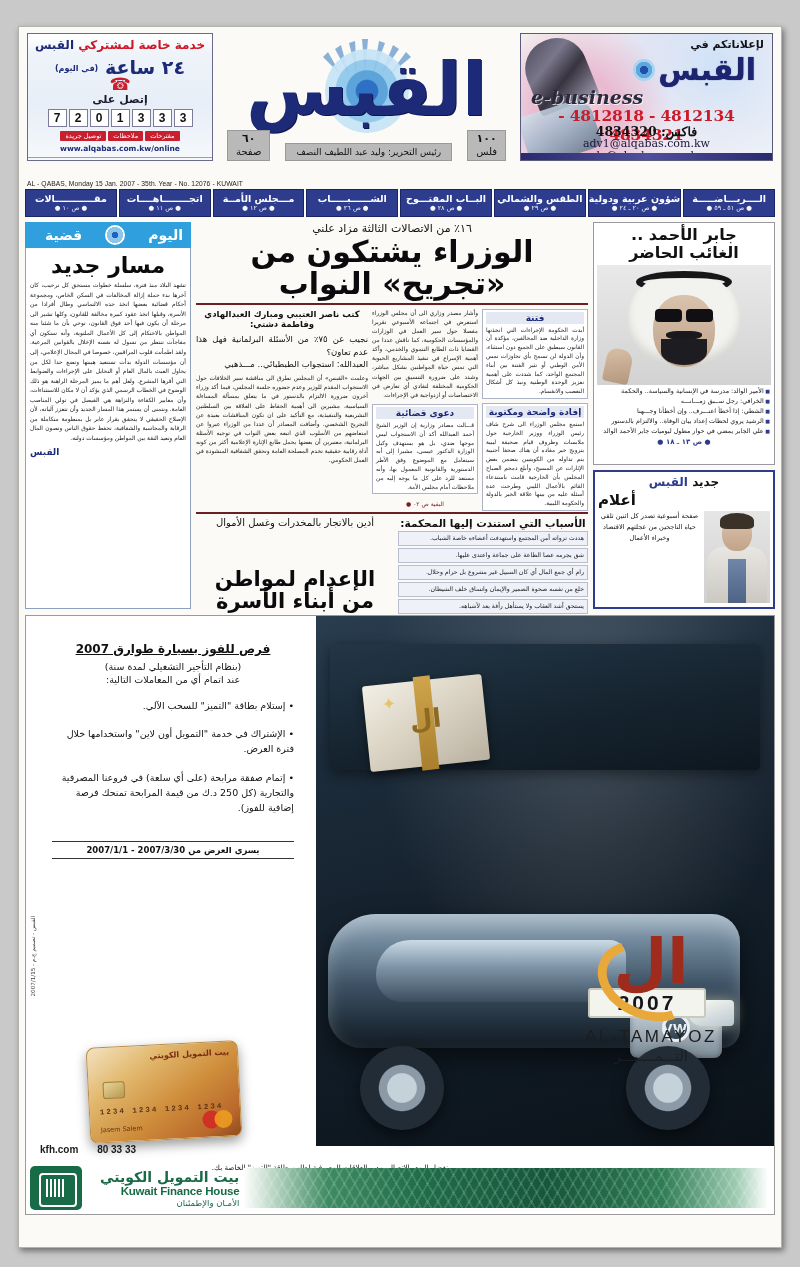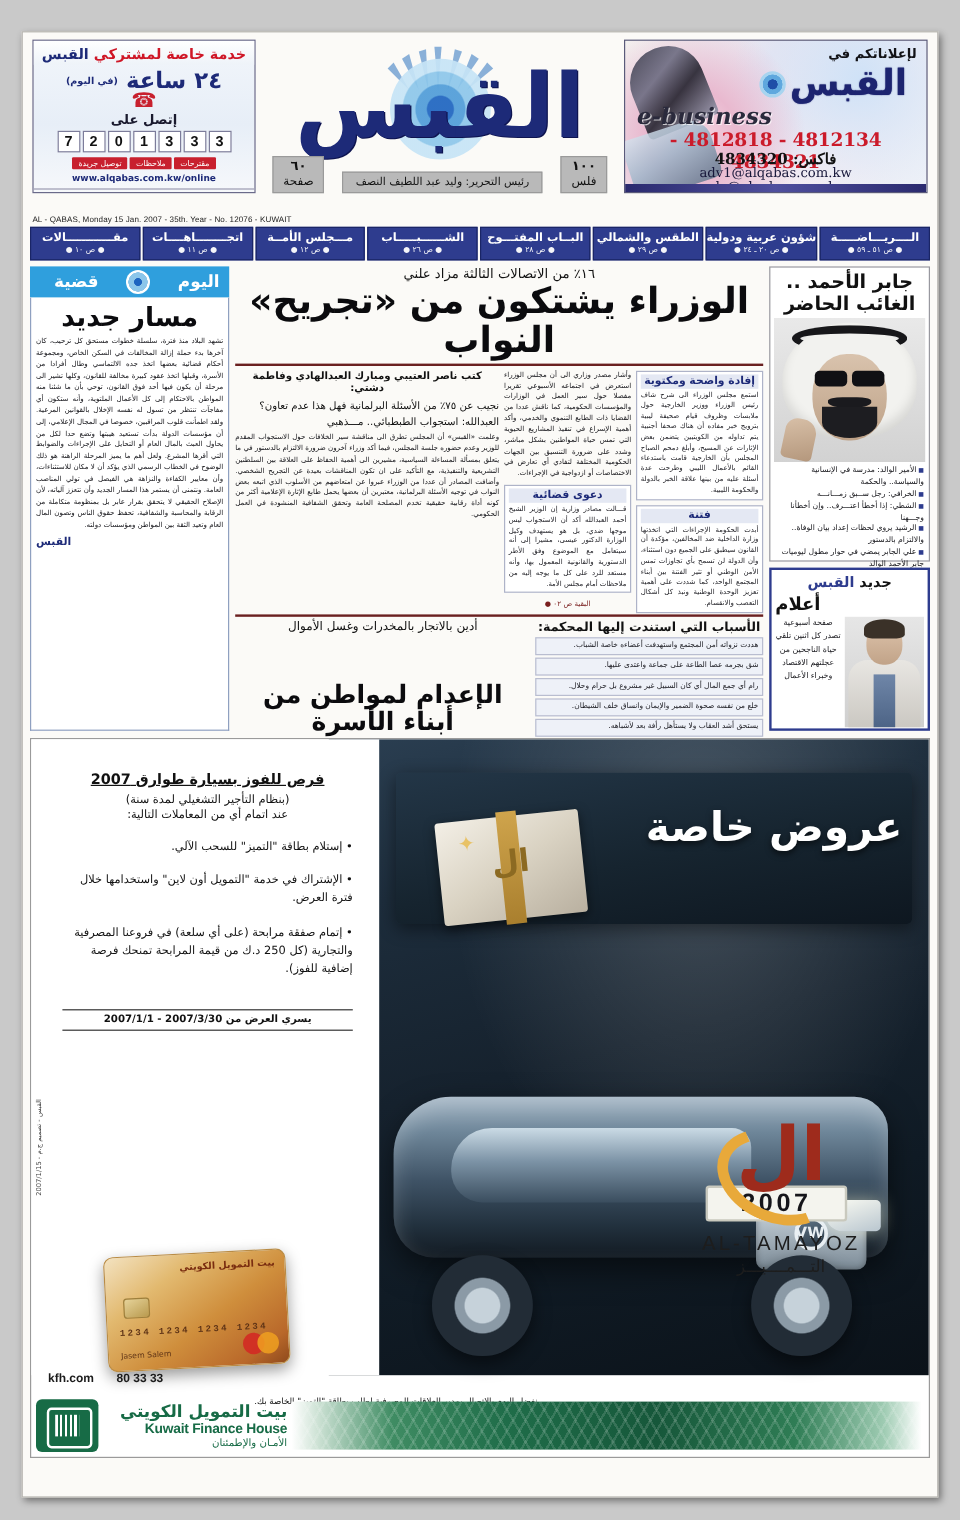--- a/index.html
+++ b/index.html
@@ -163,21 +163,21 @@
     display: flex; flex-direction: column; align-items: center; justify-content: center;
     line-height: 1.05; cursor: pointer;
   }
   .nav-item .nm { font-size: 9.5px; font-weight: bold; letter-spacing: -.2px; white-space: nowrap; }
   .nav-item .pg { font-size: 6.5px; opacity: .95; margin-top: 1px; }
 
   
   .news { display: flex; gap: 5px; padding: 5px 6px 0 6px; height: 392px; }
 
   
-  .col-left { width: 134px; display: flex; flex-direction: column; gap: 5px; }
+  .col-left { width: 182px; display: flex; flex-direction: column; gap: 5px; }
   .obit-box { border: 1px solid #98989f; padding: 3px; background: #fff; height: 246px; position: relative; }
   .obit-title {
     text-align: center; font-size: 16px; font-weight: bold; color: #111; line-height: 1.12;
     letter-spacing: -.4px;
   }
   .obit-photo {
     margin: 3px 0 2px 0; height: 120px; position: relative; overflow: hidden;
     background: linear-gradient(180deg,#e9e9e9,#d2d2d2);
   }
   .headdress {
@@ -646,26 +646,26 @@
       </div>
     </div>
 
     <div class="col-center">
       <div class="kicker">١٦٪ من الاتصالات الثالثة مزاد علني</div>
       <div class="main-head">الوزراء يشتكون من «تجريح» النواب</div>
 
       <div class="story1">
         <div class="sb-col">
           <div class="subbox">
+            <h4>فتنة</h4>
+            <p>أبدت الحكومة الإجراءات التي اتخذتها وزارة الداخلية ضد المخالفين، مؤكدة أن القانون سيطبق على الجميع دون استثناء، وأن الدولة لن تسمح بأي تجاوزات تمس الأمن الوطني أو تثير الفتنة بين أبناء المجتمع الواحد، كما شددت على أهمية تعزيز الوحدة الوطنية ونبذ كل أشكال التعصب والانقسام.</p>
+          </div>
+          <div class="subbox">
             <h4>إفادة واضحة ومكتوبة</h4>
             <p>استمع مجلس الوزراء الى شرح شاف رئيس الوزراء ووزير الخارجية حول ملابسات وظروف قيام صحيفة ليبية بترويج خبر مفاده أن هناك صحفا أجنبية يتم تداوله من الكويتيين يتضمن بعض الإثارات عن المسيح، وأبلغ دمحم الصباح المجلس بأن الخارجية قامت باستدعاء القائم بالأعمال الليبي وطرحت عدة أسئلة عليه من بينها علاقة الخبر بالدولة والحكومة الليبية.</p>
-          </div>
-          <div class="subbox">
-            <h4>فتنة</h4>
-            <p>أبدت الحكومة الإجراءات التي اتخذتها وزارة الداخلية ضد المخالفين، مؤكدة أن القانون سيطبق على الجميع دون استثناء، وأن الدولة لن تسمح بأي تجاوزات تمس الأمن الوطني أو تثير الفتنة بين أبناء المجتمع الواحد، كما شددت على أهمية تعزيز الوحدة الوطنية ونبذ كل أشكال التعصب والانقسام.</p>
           </div>
         </div>
 
         <div class="sb-col">
           <div style="font-size:5.9px;line-height:1.55;text-align:justify;color:#15151a">وأشار مصدر وزاري الى أن مجلس الوزراء استعرض في اجتماعه الأسبوعي تقريرا مفصلا حول سير العمل في الوزارات والمؤسسات الحكومية، كما ناقش عددا من القضايا ذات الطابع التنموي والخدمي، وأكد أهمية الإسراع في تنفيذ المشاريع الحيوية التي تمس حياة المواطنين بشكل مباشر، وشدد على ضرورة التنسيق بين الجهات الحكومية المختلفة لتفادي أي تعارض في الاختصاصات أو ازدواجية في الإجراءات.</div>
           <div class="subbox">
             <h4>دعوى قضائية</h4>
             <p>قـــالت مصادر وزارية إن الوزير الشيخ أحمد العبدالله أكد أن الاستجواب ليس موجها ضدي، بل هو يستهدف وكيل الوزارة الدكتور عيسى، مشيرا إلى أنه سيتعامل مع الموضوع وفق الأطر الدستورية والقانونية المعمول بها، وأنه مستعد للرد على كل ما يوجه إليه من ملاحظات أمام مجلس الأمة.</p>
           </div>
           <div class="cont">البقية ص ٠٢ ●</div>
@@ -718,21 +718,20 @@
 
   <div class="bigad">
 
     <div class="ad-photo">
       <div class="ad-banner">
         <div class="ad-gift">
           <span class="ad-star">✦</span>
           <span class="ad-gift-mark">ال</span>
         </div>
       </div>
-      <div class="ad-banner-text">عروض خاصة</div>
 
       <div class="car">
         <div class="car-body">
           <div class="car-glass"></div>
           <div class="car-grille"></div>
           <div class="headlamp"></div>
           <div class="car-logo">VW</div>
         </div>
         <div class="plate">2007</div>
         <div class="wheel front"></div>

